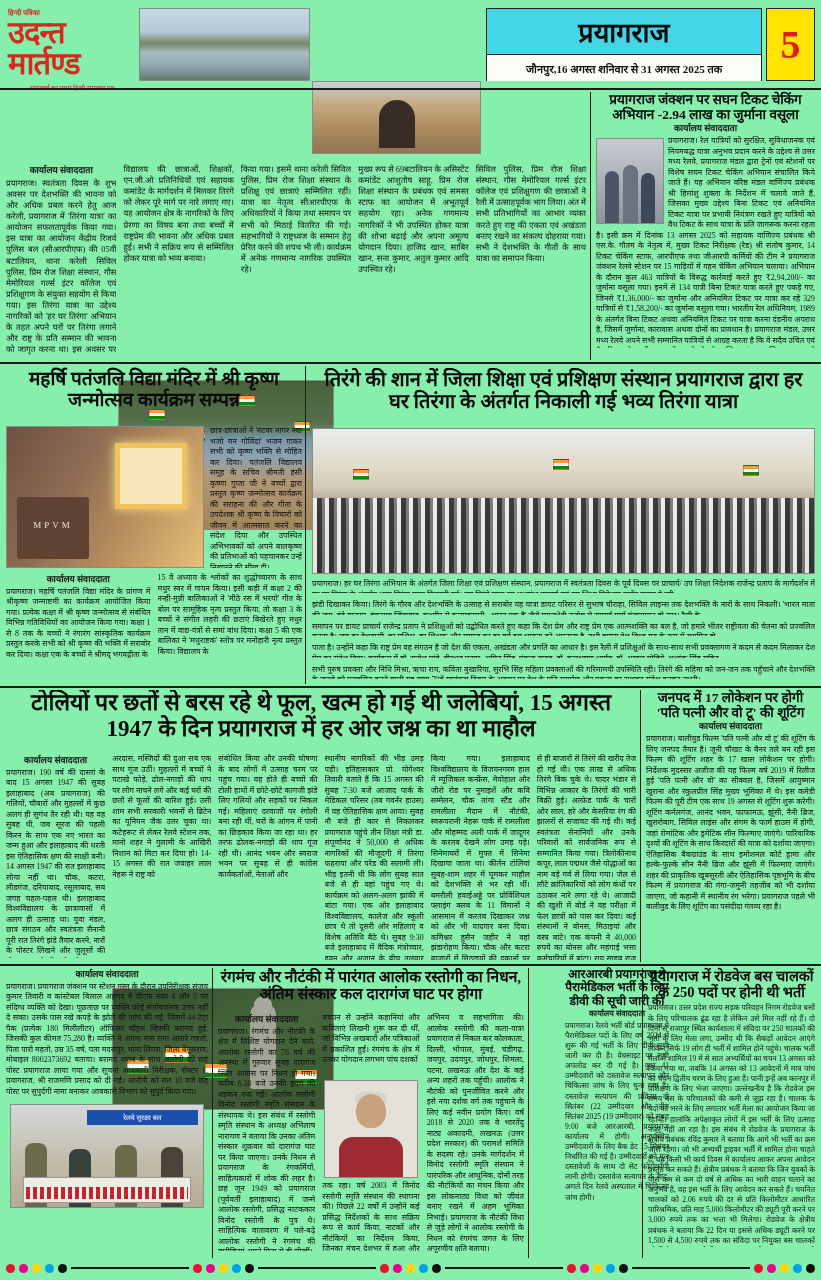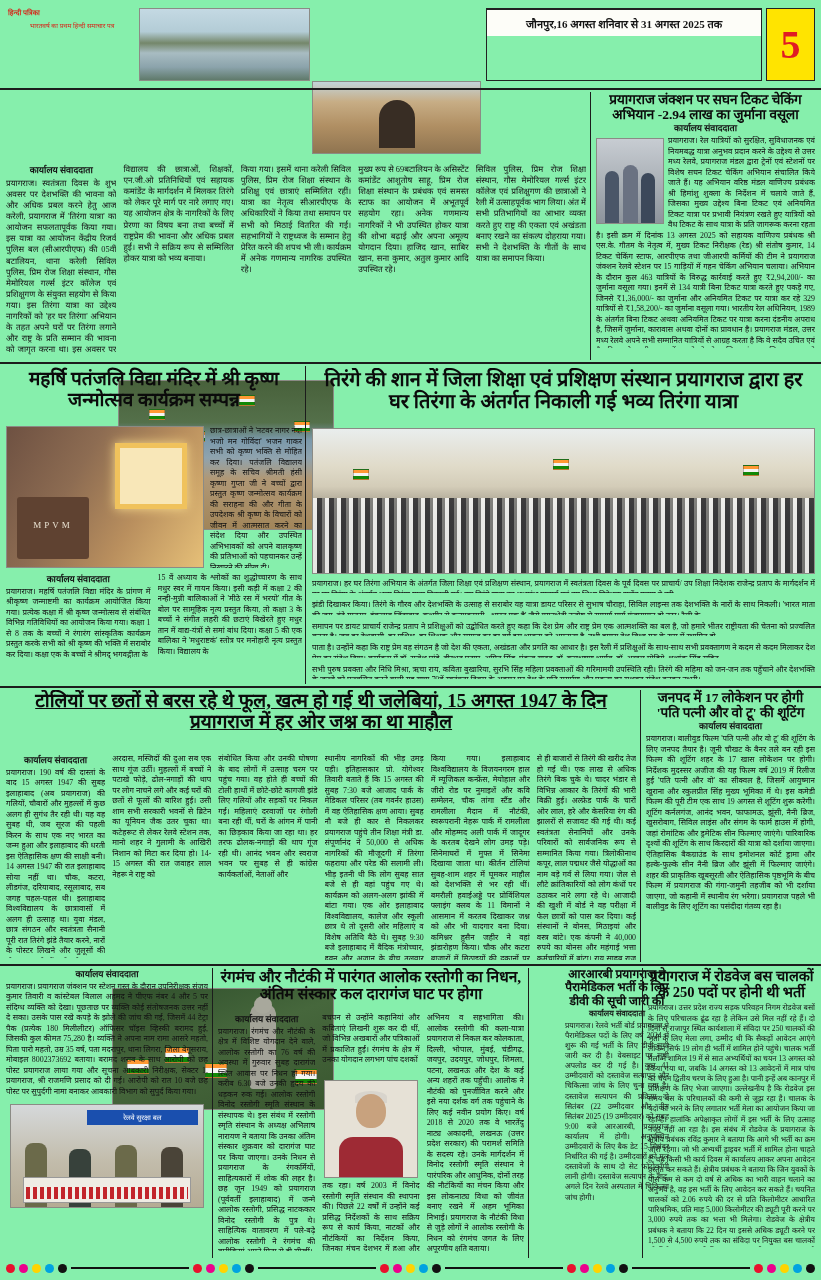--- a/index.html
+++ b/index.html
@@ -65,27 +65,29 @@
   .d1{background:#e8112d;}.d2{background:#ec008c;}.d3{background:#ffd400;}.d4{background:#00a3e0;}.d5{background:#121212;}
 </style>
 </head>
 <body>
 
 <div class="page">
 
   <div class="abs" style="left:0;top:0;width:821px;height:88px;">
     <div class="abs" style="left:8px;top:8px;width:128px;height:74px;">
       <div class="logo-kicker">हिन्दी पत्रिका</div>
+      <div class="logo-title">उदन्त मार्तण्ड</div>
       <div class="logo-tag">भारतवर्ष का प्रथम हिन्दी समाचार पत्र</div>
     </div>
     <div class="abs photo ph-river" style="left:139px;top:8px;width:171px;height:73px;"></div>
     <div class="abs photo ph-fort" style="left:312px;top:8px;width:169px;height:73px;">
       <div class="arch"></div>
     </div>
     <div class="abs edition-box" style="left:486px;top:8px;width:276px;height:73px;">
+      <div class="edition-top">प्रयागराज</div>
       <div class="edition-bottom">जौनपुर,16 अगस्त शनिवार से 31 अगस्त 2025 तक</div>
     </div>
     <div class="abs page-box" style="left:766px;top:8px;width:49px;height:73px;">5</div>
   </div>
   <div class="rule-h" style="left:0;top:88px;width:821px;"></div>
 
   <div class="abs" style="left:6px;top:164px;width:580px;height:194px;">
     <div class="cols">
       <div class="col">
         <div class="byline">कार्यालय संवाददाता</div>
@@ -153,21 +155,21 @@
       <div class="col bt-sm">झंडी दिखाकर किया। तिरंगे के गौरव और देशभक्ति के उत्साह से सराबोर यह यात्रा डायट परिसर से सुभाष चौराहा, सिविल लाइन्स तक देशभक्ति के नारों के साथ निकली। 'भारत माता की जय, वंदे मातरम, इंकलाब जिंदाबाद, कश्मीर से कन्याकुमारी - भारत एक है' जैसे गगनभेदी उद्घोष से सम्पूर्ण मार्ग गुंजायमान हो उठा। रैली के</div>
       <div class="col bt-sm">समापन पर डायट प्राचार्य राजेन्द्र प्रताप ने प्रशिक्षुओं को उद्बोधित करते हुए कहा कि देश प्रेम और राष्ट्र प्रेम एक आत्मशक्ति का बल है, जो हमारे भीतर राष्ट्रीयता की चेतना को प्रज्वलित करता है। जब हर देशवासी, हर प्रशिक्षु, हर शिक्षक और समाज का हर वर्ग इस भावना को अपनाता है, तभी हमारा देश विश्व गुरु के रूप में स्थापित हो</div>
       <div class="col bt-sm">पाता है। उन्होंने कहा कि राष्ट्र प्रेम वह संगठन है जो देश की एकता, अखंडता और प्रगति का आधार है। इस रैली में प्रशिक्षुओं के साथ-साथ सभी प्रवक्तागण ने कदम से कदम मिलाकर देश प्रेम का संदेश दिया। कार्यक्रम में डॉ. राजेश पांडे, वीरभद्र प्रताप, अमित सिंह, पंकज यादव, डॉ. कुलभूषण भार्गव, डॉ. अब्दुल मोहिये, शशांक सिंह सहित</div>
       <div class="col bt-sm">सभी पुरुष प्रवक्ता और निधि मिश्रा, ऋचा राय, कविता बुखारिया, सुरभि सिंह महिला प्रवक्ताओं की गरिमामयी उपस्थिति रही। तिरंगे की महिमा को जन-जन तक पहुँचाने और देशभक्ति के जज़्बे को प्रज्वलित करने वाली यह यात्रा 79वें स्वतंत्रता दिवस के अवसर पर देश के प्रति समर्पण और एकता का सशक्त संदेश बनकर उभरी।</div>
     </div>
   </div>
 
   <div class="rule-h" style="left:0;top:686px;width:821px;"></div>
 
   <div class="abs" style="left:6px;top:690px;width:630px;height:272px;">
-    <div class="headline" style="font-size:19px;height:58px;overflow:hidden;text-decoration:underline;">टोलियों पर छतों से बरस रहे थे फूल, खत्म हो गई थी जलेबियां, 15 अगस्त 1947 के दिन प्रयागराज में हर ओर जश्न का था माहौल</div>
+    <div class="headline" style="font-size:23px;height:58px;overflow:hidden;">टोलियों पर छतों से बरस रहे थे फूल, खत्म हो गई थी जलेबियां, 15 अगस्त 1947 के दिन प्रयागराज में हर ओर जश्न का था माहौल</div>
     <div style="position:relative;height:206px;margin-top:6px;">
       <div class="cols">
         <div class="col">
           <div class="byline">कार्यालय संवाददाता</div>
           <div class="bt-sm" style="height:190px;">प्रयागराज। 190 वर्ष की दास्तां के बाद 15 अगस्त 1947 की सुबह इलाहाबाद (अब प्रयागराज) की गलियों, चौबारों और मुहल्लों में कुछ अलग ही सुगंध तैर रही थी। यह वह सुबह थी, जब सूरज की पहली किरन के साथ एक नए भारत का जन्म हुआ और इलाहाबाद की धरती इस ऐतिहासिक क्षण की साक्षी बनी। 14 अगस्त 1947 की रात इलाहाबाद सोया नहीं था। चौक, कटरा, लीडगंज, दरियाबाद, रसूलाबाद, सब जगह चहल-पहल थी। इलाहाबाद विश्वविद्यालय के छात्रावासों में अलग ही उत्साह था। युवा मंडल, छात्र संगठन और स्वतंत्रता सैनानी पूरी रात तिरंगे झंडे तैयार करने, नारों के पोस्टर लिखने और जुलूसों की योजना बनाने में लगे रहे। 14-15 अगस्त की रात जब घड़ी ने रात 12 बजाए</div>
         </div>
         <div class="col bt-sm">अरदास, मस्जिदों की दुआ सब एक साथ गूंज उठीं। मुहल्लों में बच्चों ने पटाखे फोड़े, ढोल-नगाड़ों की थाप पर लोग नाचने लगे और कई घरों की छतों से फूलों की बारिश हुई। उसी शाम सभी सरकारी भवनों से ब्रिटेन का यूनियन जैक उतर चुका था। कटेहरूट से लेकर रेलवे स्टेशन तक, मानो शहर ने गुलामी के आखिरी निशान को मिटा कर दिया हो। 14-15 अगस्त की रात जवाहर लाल नेहरू ने राष्ट्र को</div>
         <div class="col bt-sm">संबोधित किया और उनकी घोषणा के बाद लोगों में उत्साह चरम पर पहुंच गया। वह होते ही बच्चों की टोली हाथों में छोटे-छोटे कागजी झंडे लिए गलियों और सड़कों पर निकल गईं। महिलाएं दरवाजों पर रंगोली बना रही थीं, घरों के आंगन में पानी का छिड़काव किया जा रहा था। हर तरफ ढोलक-नगाड़ों की थाप गूंज रही थी। आनंद भवन और स्वराज भवन पर सुबह से ही कांग्रेस कार्यकर्ताओं, नेताओं और</div>
         <div class="col bt-sm">स्थानीय नागरिकों की भीड़ उमड़ पड़ी। इतिहासकार प्रो. योगेश्वर तिवारी बताते हैं कि 15 अगस्त की सुबह 7:30 बजे आजाद पार्क के मेडिकल परिसर (तब गवर्नर हाउस) में वह ऐतिहासिक क्षण आया। सुबह नौ बजे ही कार से निकलकर प्रयागराज पहुंचे तीन शिक्षा मंत्री डा. संपूर्णानंद ने 50,000 से अधिक नागरिकों की मौजूदगी में तिरंगा फहराया और परेड की सलामी ली। भीड़ इतनी थी कि लोग सुबह सात बजे से ही वहां पहुंच गए थे। कार्यक्रम को अलग-अलग झांकी में बांटा गया। एक ओर इलाहाबाद विश्वविद्यालय, कालेज और स्कूली छात्र थे तो दूसरी ओर महिलाएं व विशेष अतिथि बैठे थे। सुबह 9:30 बजे इलाहाबाद में वैदिक मंत्रोच्चार, हवन और अजान के बीच तलवार पूजन का आयोजन हुआ। हाईकोर्ट परिसर में</div>
         <div class="col bt-sm">किया गया। इलाहाबाद विश्वविद्यालय के विजयनगरम हाल में म्यूजिकल कन्फ्रेंस, मेयोहाल और जीरो रोड पर नुमाइशें और कवि सम्मेलन, चौक तांगा स्टैंड और रामलीला मैदान में नौटंकी, स्वरूपरानी नेहरू पार्क में रामलीला और मोहम्मद अली पार्क में जादूगर के करतब देखने लोग उमड़ पड़े। सिनेमाघरों में मुफ्त में सिनेमा दिखाया जाता था। कीर्तन टोलियां सुबह-शाम शहर में घूमकर माहौल को देशभक्ति से भर रही थीं। बमरौली हवाईअड्डे पर प्रोविंशियल फ्लाइंग क्लब के 11 विमानों ने आसमान में करतब दिखाकर जश्न को और भी यादगार बना दिया। कमिश्नर हुसैन जहीर ने वहां झंडारोहण किया। चौक और कटरा बाजारों में मिठाइयों की दुकानों पर तिल</div>

